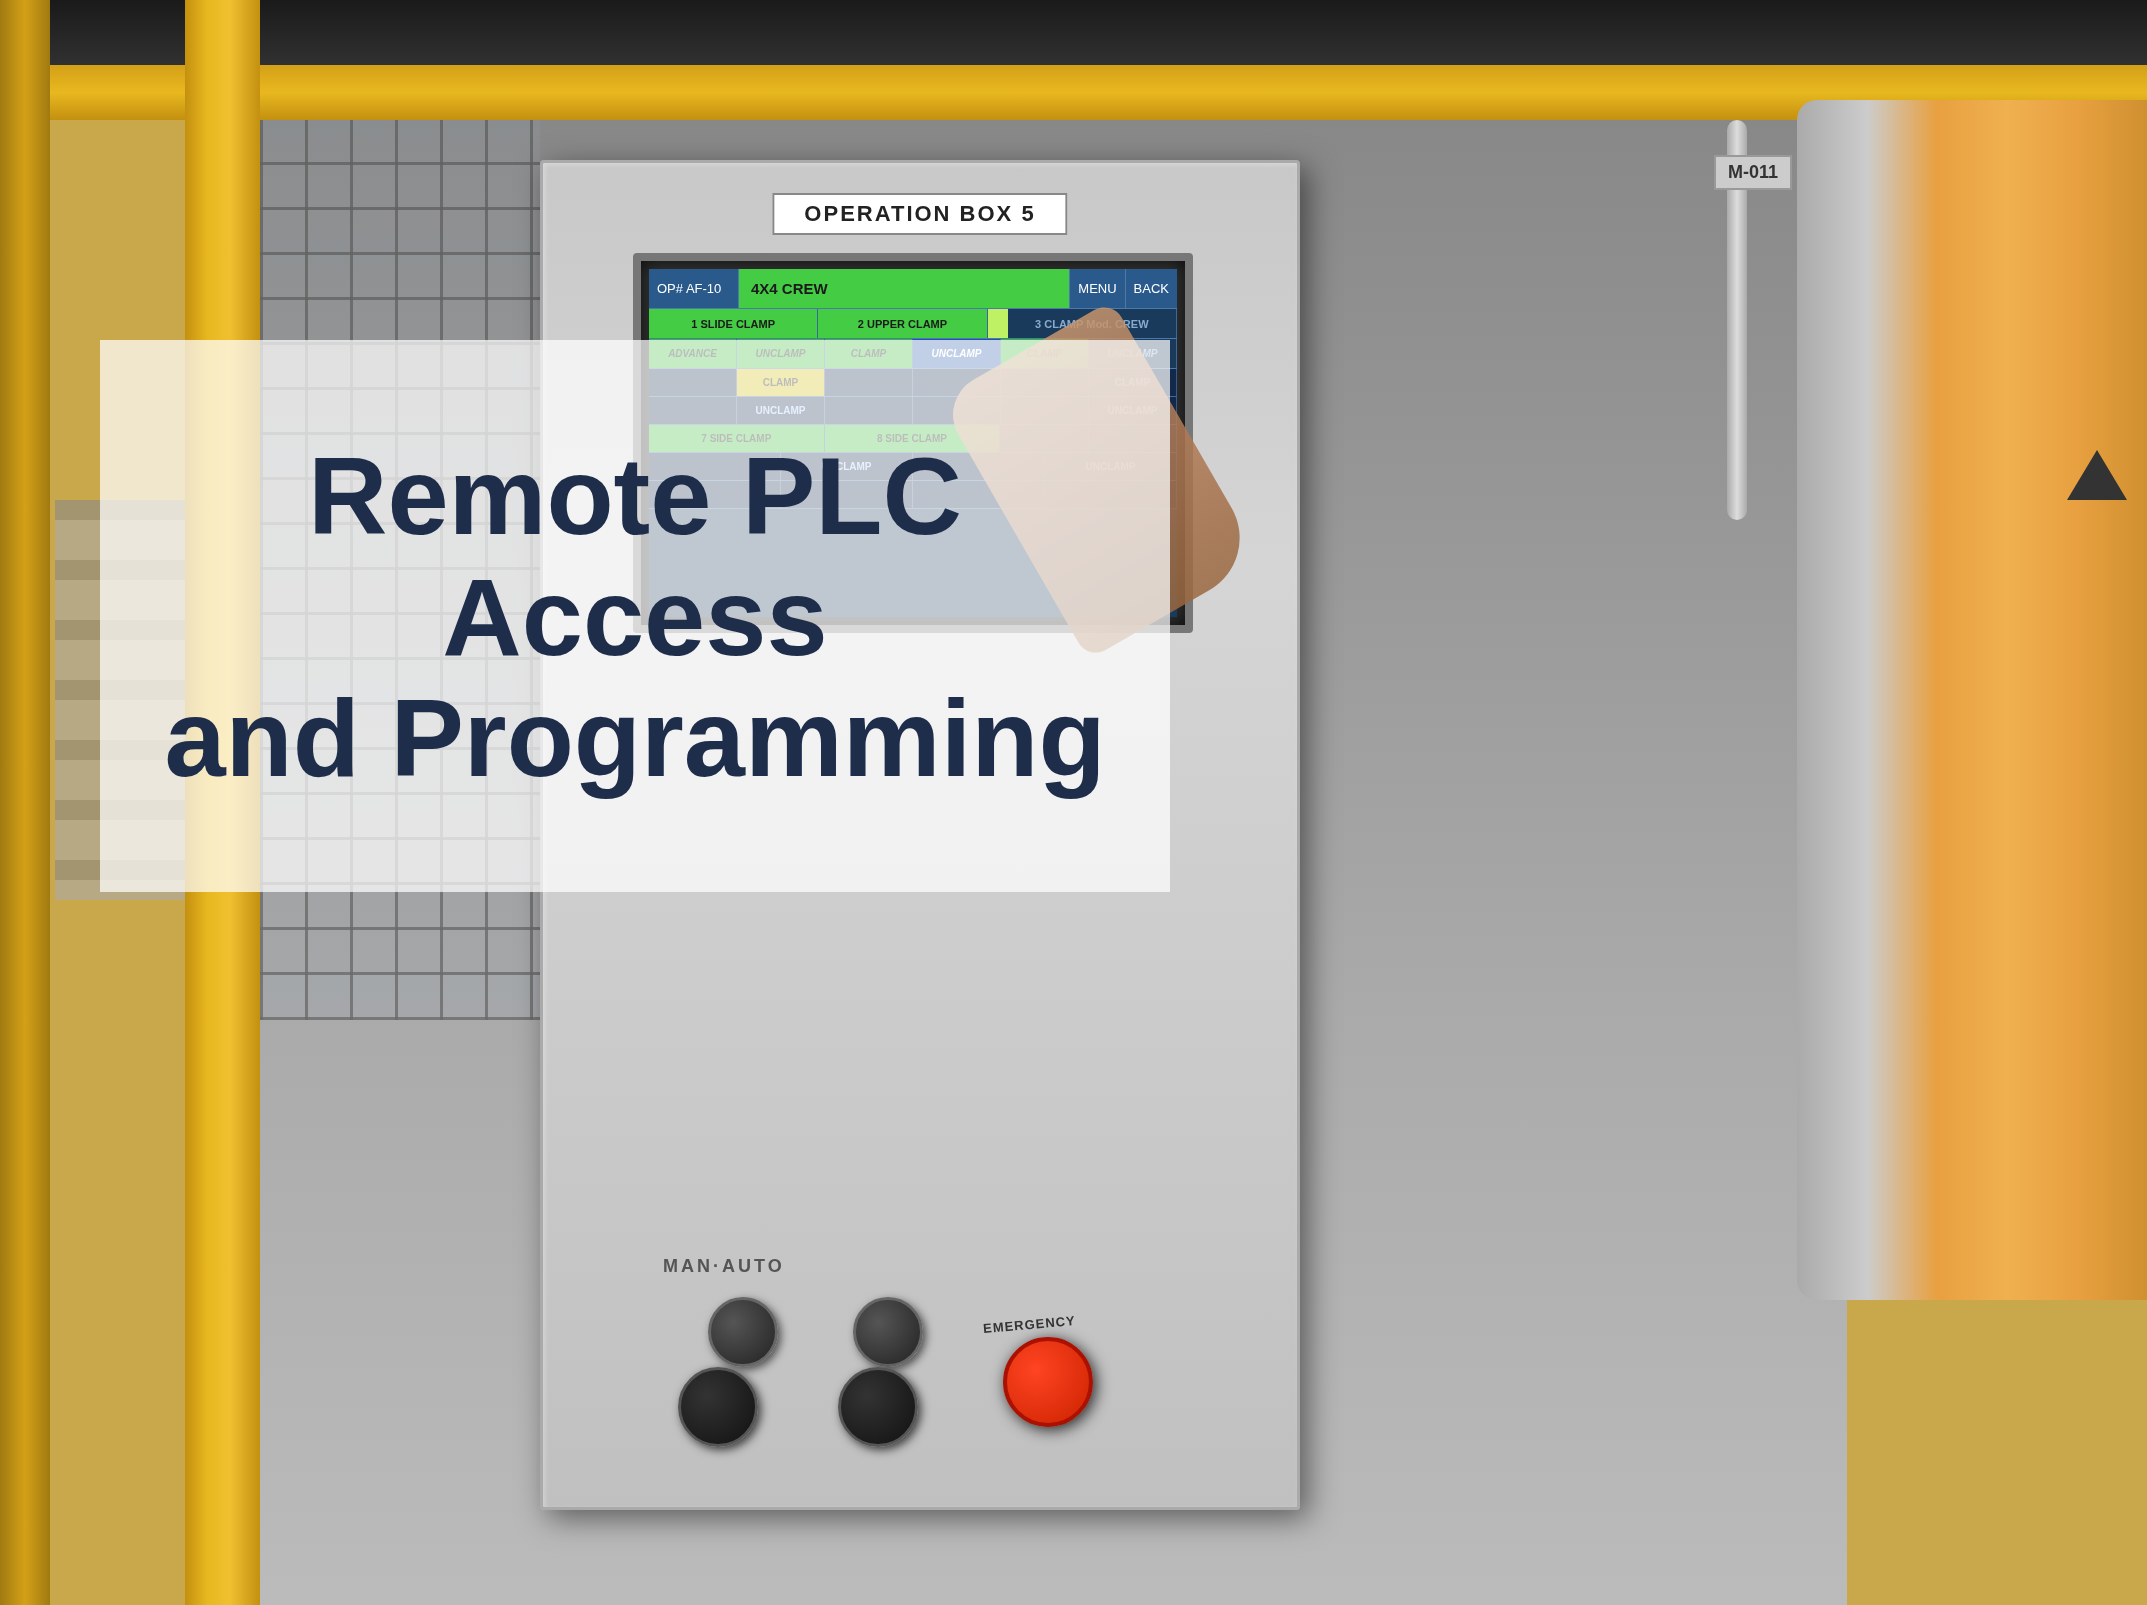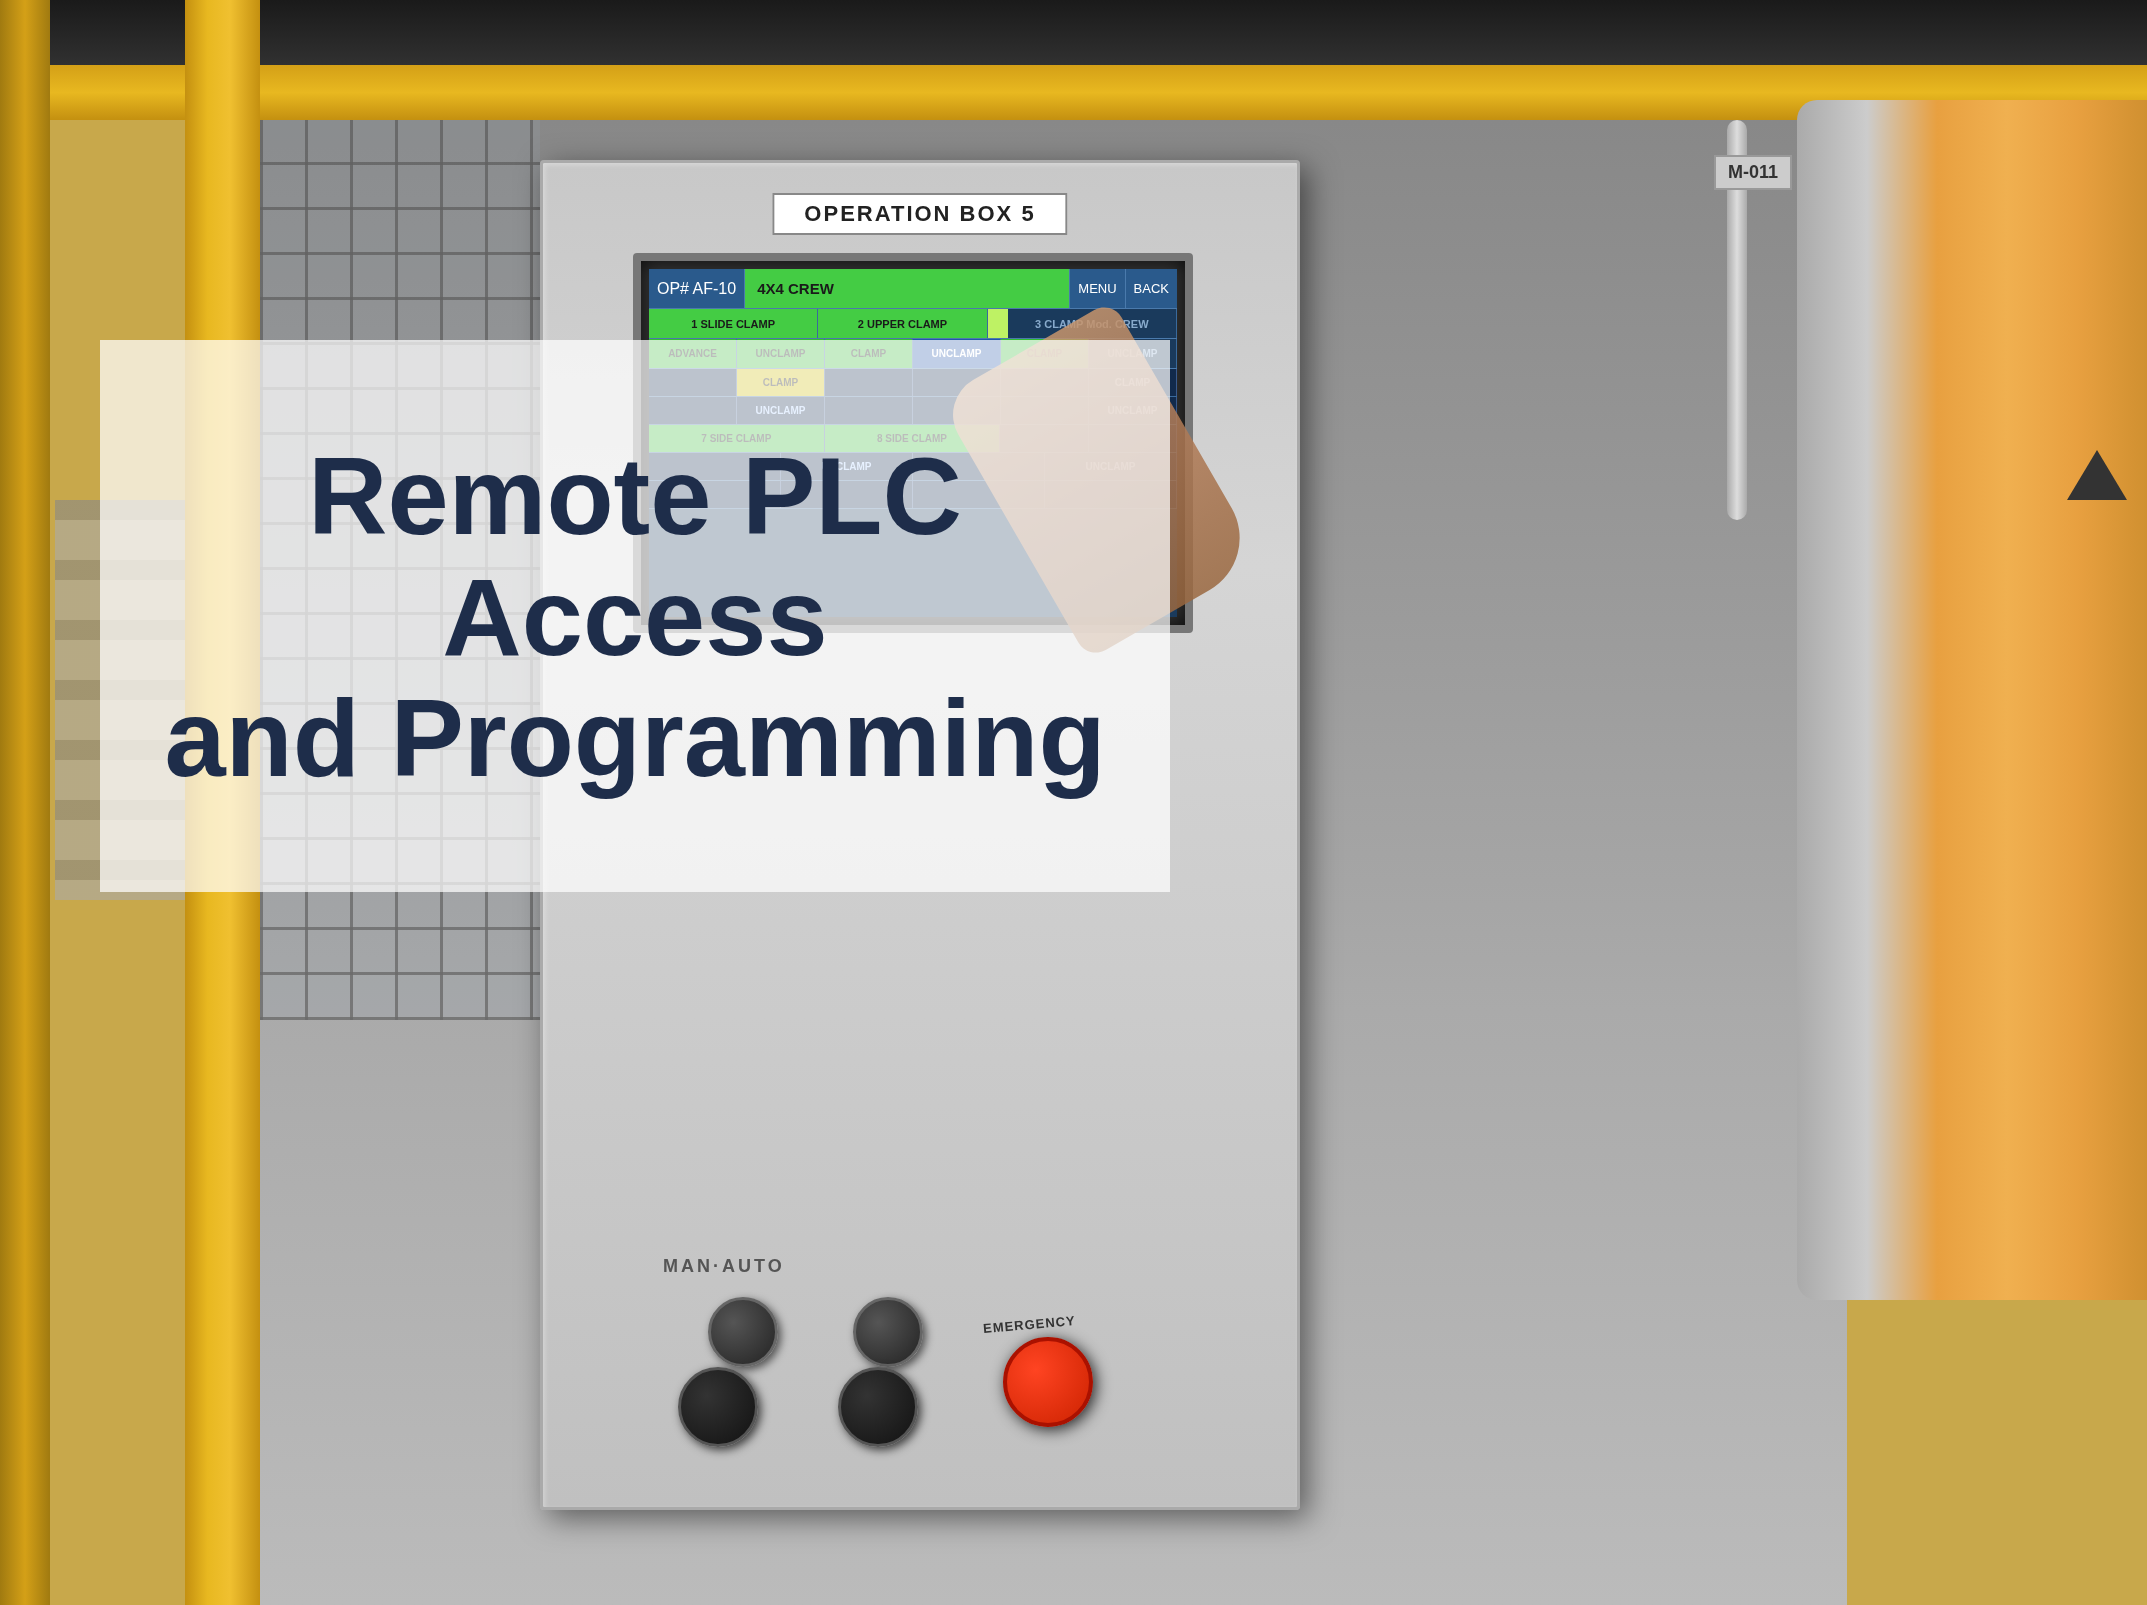--- a/index.html
+++ b/index.html
@@ -142,21 +142,21 @@
       display: flex;
       align-items: stretch;
       height: 40px;
       background: #1a3a5c;
       border-bottom: 1px solid #4a7aac;
     }
 
     .screen-op-label {
       background: #2a5a8c;
       color: #fff;
-      font-size: 16px;
+      font-size: 13px;
       padding: 2px 8px;
       display: flex;
       align-items: center;
       border-right: 1px solid #4a7aac;
       min-width: 90px;
     }
 
     .screen-crew-btn {
       background: #44cc44;
       color: #1a1a1a;
@@ -239,20 +239,21 @@
     }
 
     .action-cell {
       flex: 1;
       display: flex;
       align-items: center;
       justify-content: center;
       font-size: 10px;
       font-weight: bold;
       border-right: 1px solid #3a6a9c;
+      font-style: italic;
     }
 
     .action-cell.green { background: #33bb33; color: #111; }
     .action-cell.blue { background: #2255aa; color: #fff; }
     .action-cell.dark { background: #1a3a5c; color: #88aacc; }
 
     .screen-lower-rows {
       background: #1a3a5c;
     }
 

